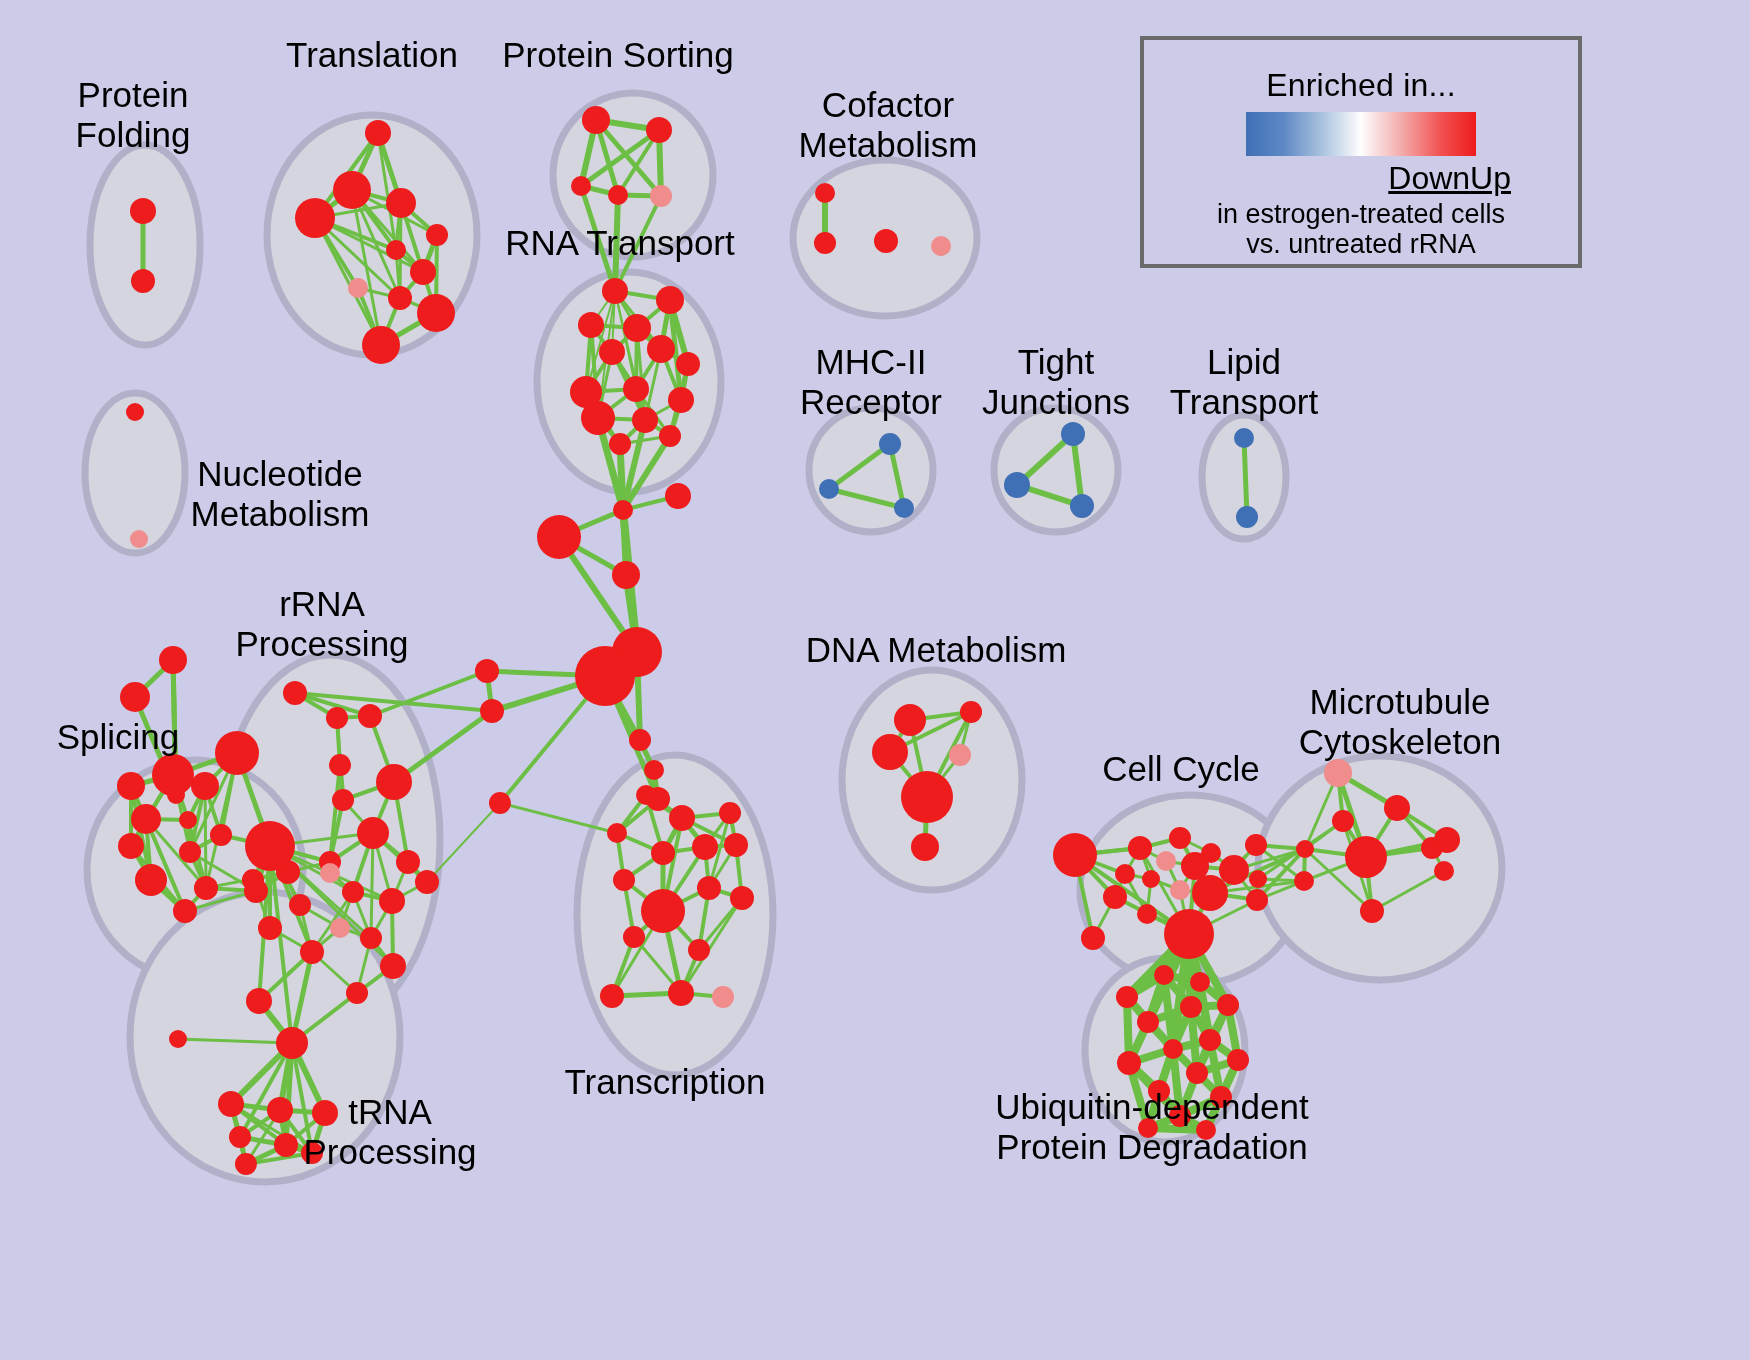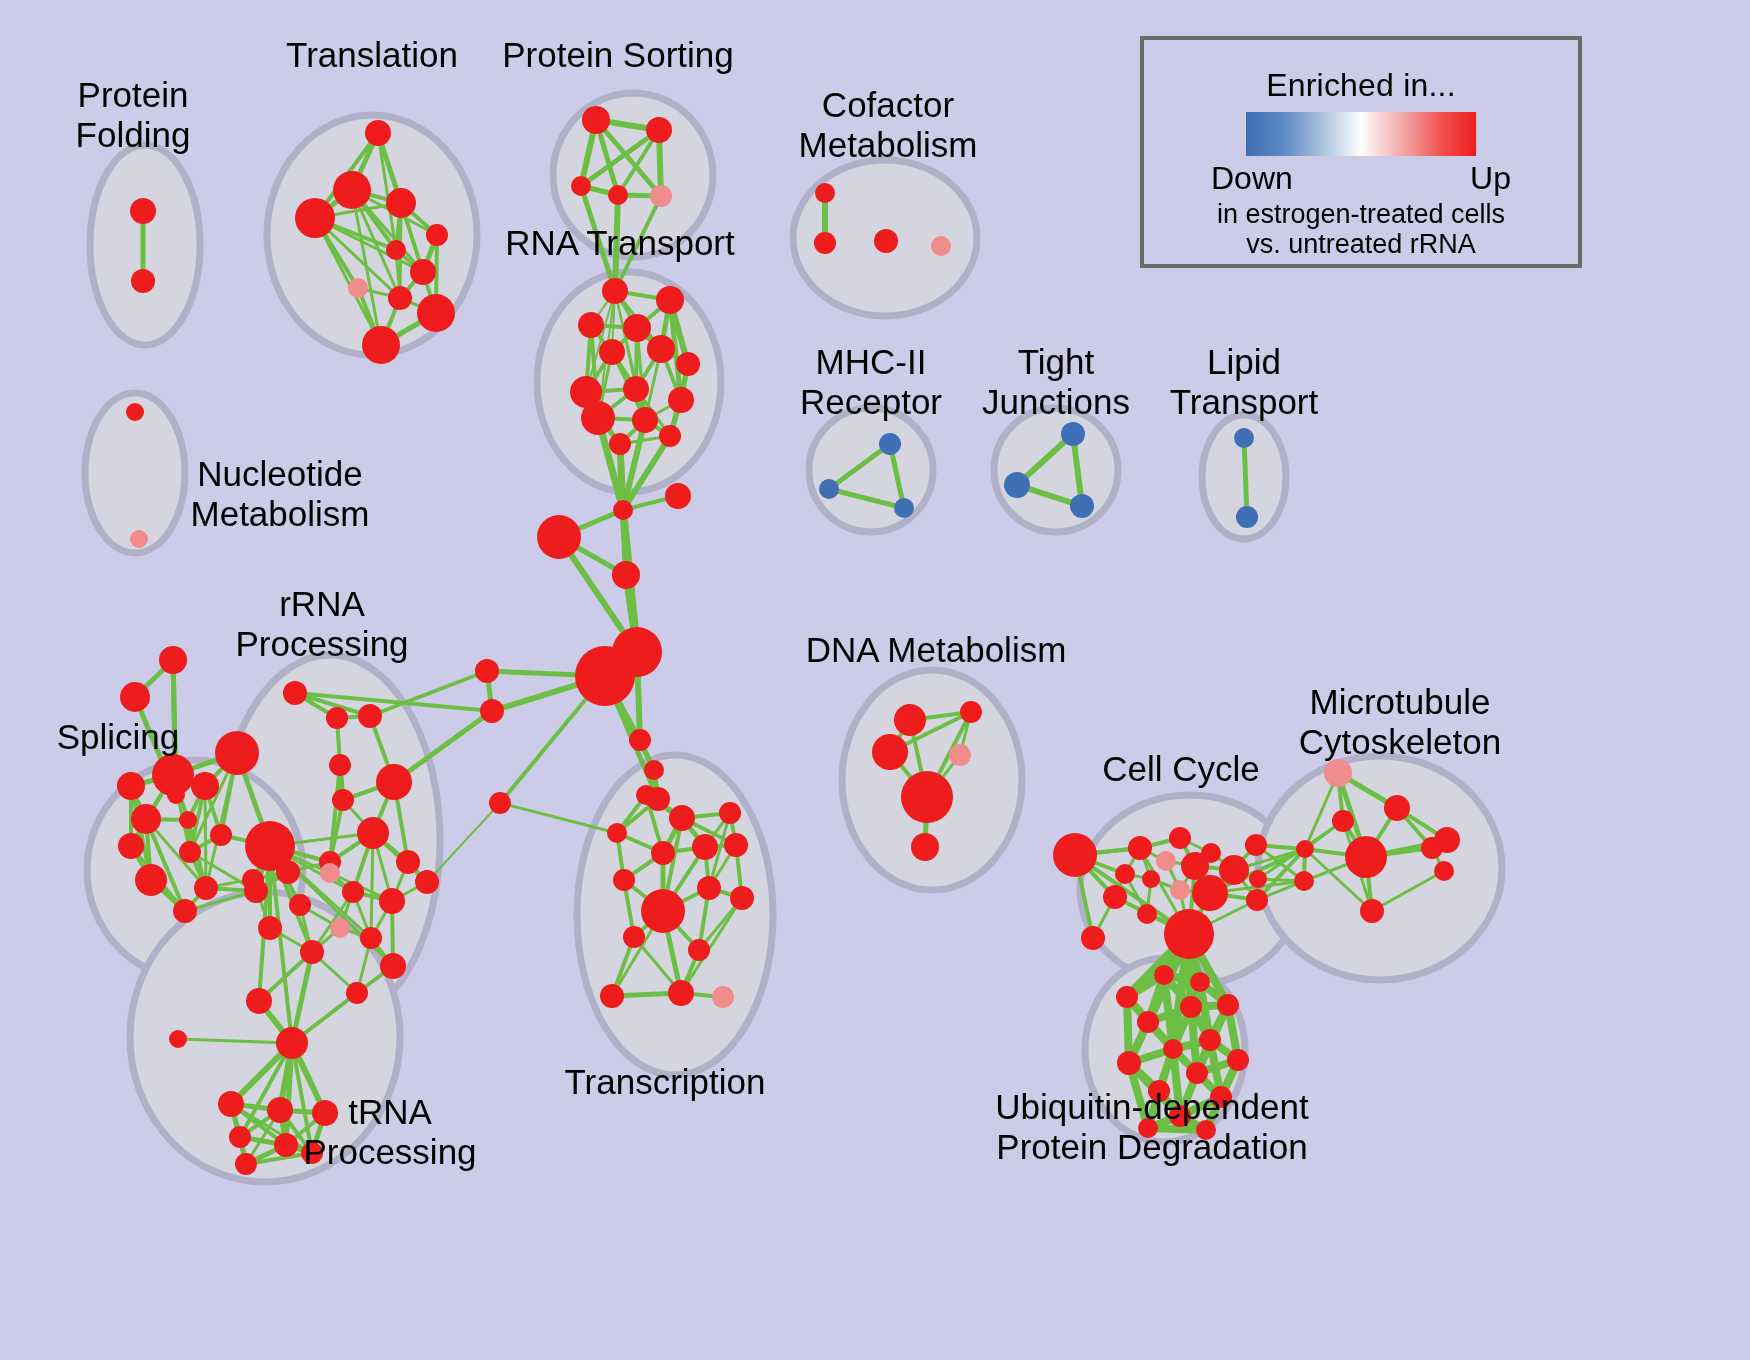--- a/index.html
+++ b/index.html
@@ -66,24 +66,25 @@
     height: 44px;
     margin-top: 8px;
     background: linear-gradient(to right,
         #3f6fb5 0%, #5d88c4 16%, #a9c2de 33%,
         #eff3f8 47%, #ffffff 50%, #fbeaea 54%,
         #f3a9a9 68%, #f25050 85%, #ee1c1c 100%);
   }
   #legend .lg-ends {
     width: 300px;
     display: flex;
-    justify-content: space-between;
+    justify-content: flex-end;
     margin-top: 4px;
     font-size: 32px;
     color: #000;
+    text-decoration: underline;
   }
   #legend .lg-sub {
     font-size: 27px;
     color: #000;
     text-align: center;
     line-height: 1.12;
     margin-top: 2px;
   }
 </style>
 </head>

